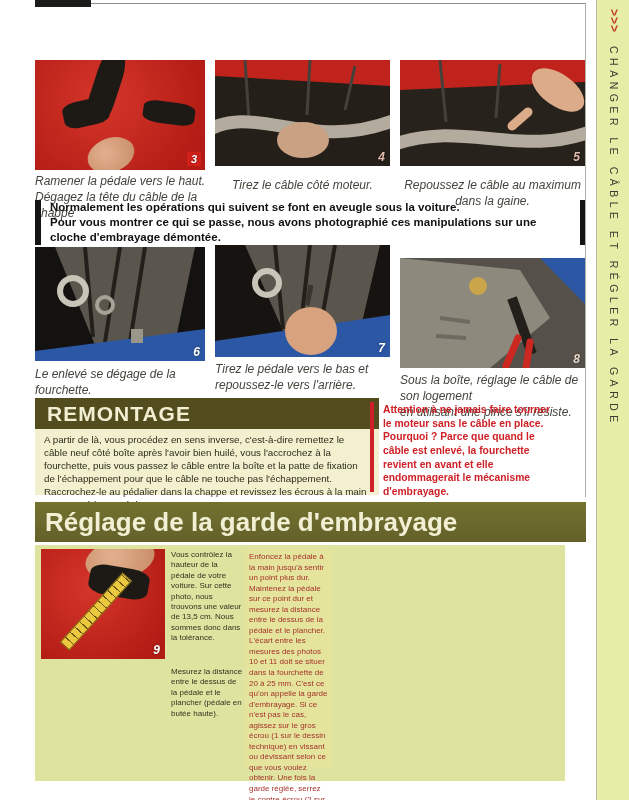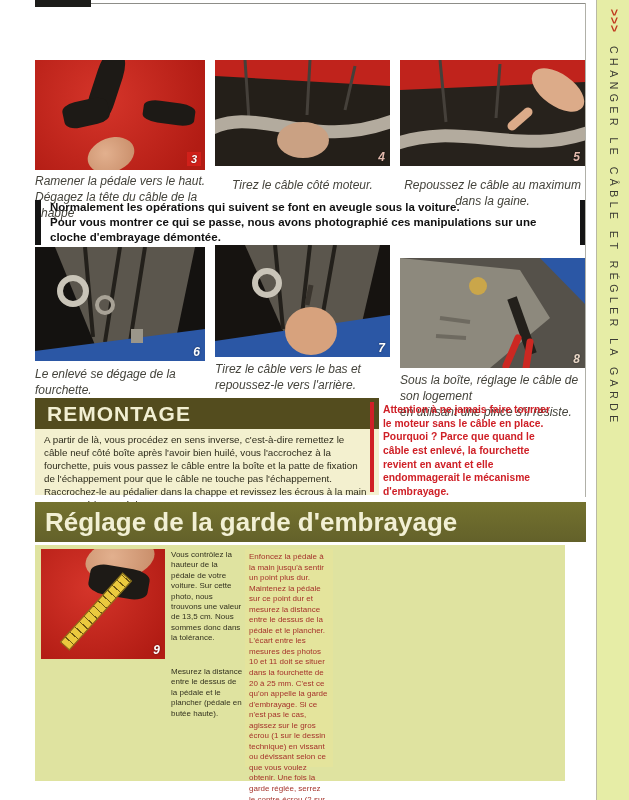--- a/index.html
+++ b/index.html
@@ -185,21 +185,21 @@
     <path d="M140,0 L185,0 L185,46 Z" fill="#2b57a5"></path>
     <circle cx="78" cy="28" r="9" fill="#caa64a"></circle>
     <path d="M112,40 L132,96" stroke="#23201b" stroke-width="10"></path>
     <path d="M118,80 L106,108 M130,84 L126,110" stroke="#cc2822" stroke-width="7" stroke-linecap="round"></path>
     <path d="M40,60 L70,64 M36,78 L66,80" stroke="#6e6a60" stroke-width="4"></path>
   </svg>
   <span class="photo-num" style="color:#e8d6c6;">8</span>
 </div>
 
 <div class="caption" style="left:35px;top:366px;width:175px;">Le enlevé se dégage de la fourchette.</div>
-<div class="caption" style="left:215px;top:361px;width:175px;">Tirez le câble vers le bas et
+<div class="caption" style="left:215px;top:361px;width:175px;">Tirez le pédale vers le bas et
 repoussez-le vers l'arrière.</div>
 <div class="caption" style="left:400px;top:372px;width:185px;">Sous la boîte, réglage le câble de son logement
 en utilisant une pince s'il résiste.</div>
 
 <div class="abs remontage">
   <div class="remontage-header">REMONTAGE</div>
   <div class="remontage-body">A partir de là, vous procédez en sens inverse, c'est-à-dire remettez le câble neuf côté boîte après l'avoir bien huilé, vous l'accrochez à la fourchette, puis vous passez le câble entre la boîte et la patte de fixation de l'échappement pour que le câble ne touche pas l'échappement. Raccrochez-le au pédalier dans la chappe et revissez les écrous à la main pour procéder au réglage.</div>
 </div>
 
 <div class="abs warning">

